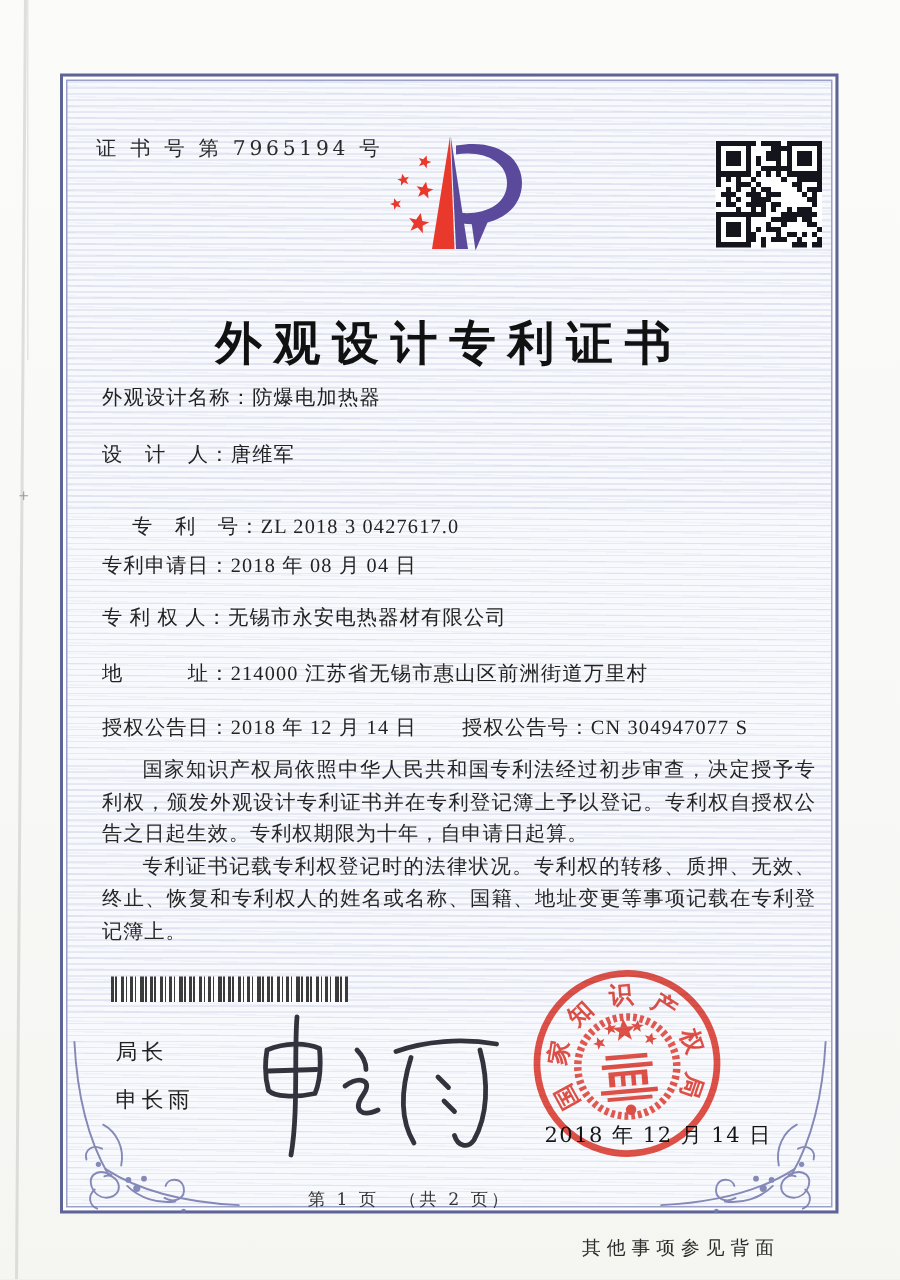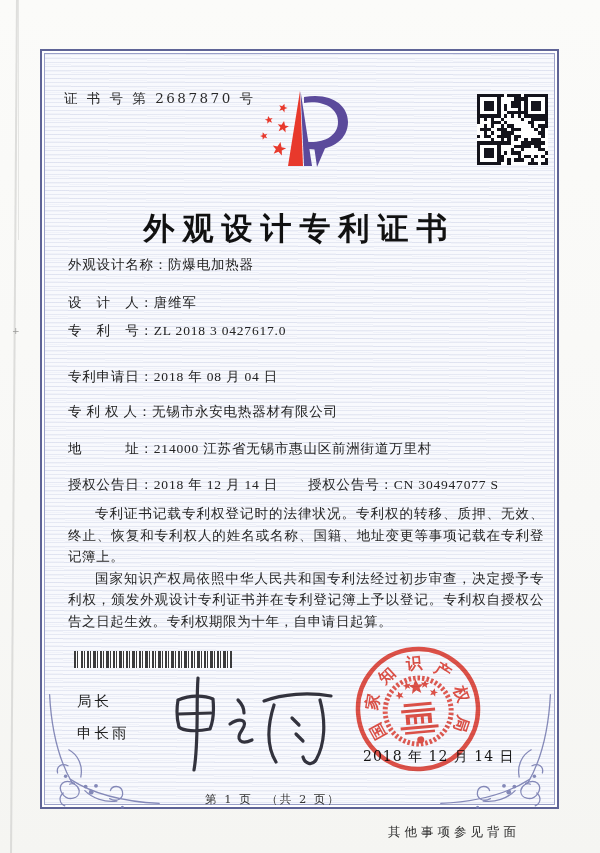--- a/index.html
+++ b/index.html
@@ -29,21 +29,21 @@
   .cert-no{position:absolute;left:64px;top:90px;font-size:13.5px;letter-spacing:2.5px;color:#2a2a2a;z-index:3;}
   .logo{position:absolute;left:251px;top:89px;z-index:3;}
   .qr{position:absolute;left:477px;top:94px;width:71px;height:71px;z-index:3;background:#fff;}
   .qr svg{display:block;width:71px;height:71px;}
   .title{
     position:absolute;left:40px;top:180px;width:519px;text-align:center;
     font-size:31px;font-weight:700;letter-spacing:8px;color:#111;z-index:3;margin-top:28px;
   }
   
   .field-row{position:absolute;left:68px;font-size:13.5px;color:#222;white-space:pre;z-index:3;letter-spacing:.8px;font-family:Liberation Serif, serif;}
-  .fr0{top:256px;} .fr1{top:294px;} .fr2{top:322px;} .fr3{top:368px;}
+  .fr0{top:256px;} .fr1{top:294px;} .fr2{top:342px;margin-left:20px;} .fr3{top:368px;}
   .fr4{top:403px;} .fr5{top:440px;} .fr6{top:476px;}
   .pair2{margin-left:30px;}
   
   .body-text{position:absolute;left:68px;top:503px;width:476px;z-index:3;}
   .body-text p{margin:0;font-size:13.5px;line-height:21.5px;text-align:justify;text-indent:2em;color:#262626;letter-spacing:.6px;}
   
   .barcode{position:absolute;left:74px;top:651px;width:158px;height:17px;z-index:3;
     background:repeating-linear-gradient(90deg,
       #1b1b1b 0px,#1b1b1b 2px,#ffffff 2px,#ffffff 3px,
       #1b1b1b 3px,#1b1b1b 4px,#ffffff 4px,#ffffff 6.5px,
@@ -108,21 +108,21 @@
     </g>
     <g fill="#7277ad">
       <circle cx="91" cy="129" r="3"></circle>
         <circle cx="98" cy="122" r="2.4"></circle>
         <circle cx="85" cy="121" r="2.4"></circle>
       <circle cx="123" cy="109" r="2.2"></circle>
         <circle cx="52" cy="148" r="2"></circle>
     </g>
   </svg>
 
-  <div class="cert-no">证 书 号 第 2687870 号</div>
+  <div class="cert-no">证 书 号 第 7965194 号</div>
 
   <svg class="logo" width="110" height="80" viewBox="0 0 110 80">
     <defs>
       <polygon id="star" points="0,-1 0.294,-0.309 0.951,-0.309 0.42,0.118 0.588,0.809 0,0.382 -0.588,0.809 -0.42,0.118 -0.951,-0.309 -0.294,-0.309"></polygon>
     </defs>
     <g fill="#e8392c">
       <use href="#star" transform="translate(32,19) scale(4.6) rotate(18)"></use>
       <use href="#star" transform="translate(18,31) scale(4.2) rotate(-12)"></use>
       <use href="#star" transform="translate(32,38) scale(6) rotate(10)"></use>
       <use href="#star" transform="translate(13,47) scale(4) rotate(-18)"></use>
@@ -381,22 +381,22 @@
 
   <div class="field-row fr0"><span>外观设计名称：</span><span>防爆电加热器</span></div>
   <div class="field-row fr1"><span>设　计　人：</span><span>唐维军</span></div>
   <div class="field-row fr2"><span>专　利　号：</span><span>ZL 2018 3 0427617.0</span></div>
   <div class="field-row fr3"><span>专利申请日：</span><span>2018 年 08 月 04 日</span></div>
   <div class="field-row fr4"><span>专 利 权 人：</span><span>无锡市永安电热器材有限公司</span></div>
   <div class="field-row fr5"><span>地　　　址：</span><span>214000 江苏省无锡市惠山区前洲街道万里村</span></div>
   <div class="field-row fr6"><span>授权公告日：</span><span>2018 年 12 月 14 日</span><span class="pair2">授权公告号：</span><span>CN 304947077 S</span></div>
 
   <div class="body-text">
+    <p>国家知识产权局依照中华人民共和国专利法经过初步审查，决定授予专利权，颁发外观设计专利证书并在专利登记簿上予以登记。专利权自授权公告之日起生效。专利权期限为十年，自申请日起算。</p>
     <p>专利证书记载专利权登记时的法律状况。专利权的转移、质押、无效、终止、恢复和专利权人的姓名或名称、国籍、地址变更等事项记载在专利登记簿上。</p>
-    <p>国家知识产权局依照中华人民共和国专利法经过初步审查，决定授予专利权，颁发外观设计专利证书并在专利登记簿上予以登记。专利权自授权公告之日起生效。专利权期限为十年，自申请日起算。</p>
   </div>
 
   <div class="barcode"></div>
 
   <div class="signer-title">局长</div>
   <div class="signer-name">申长雨</div>
 
   <svg class="signature" width="175" height="105" viewBox="0 0 175 105">
     <g fill="none" stroke="#23232e" stroke-width="3.2" stroke-linecap="round" stroke-linejoin="round" opacity=".92">
       <path d="M30,6 C28,30 31,70 26,98"></path>

